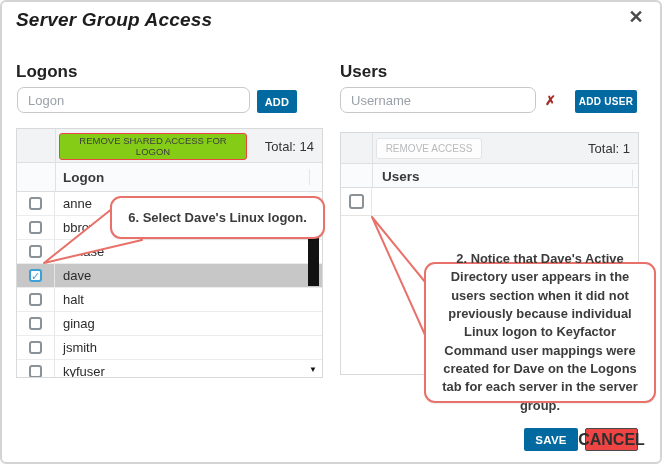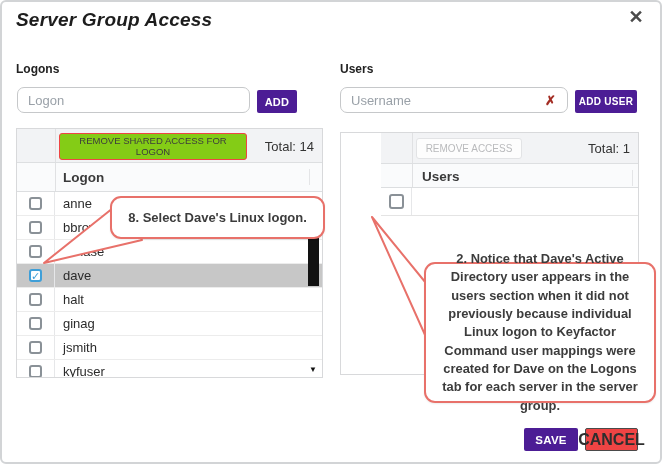--- a/index.html
+++ b/index.html
@@ -17,29 +17,29 @@
   }
   .title {
     position:absolute; left:16px; top:9px;
     font-size:19px; font-weight:bold; color:#1d1d1d; letter-spacing:.2px;font-style:italic;
   }
   .close {
     position:absolute; left:624px; top:5px; width:24px; height:24px;
     font-size:18px; font-weight:bold; color:#4b4b4b; text-align:center; line-height:24px;
     cursor:pointer; background:none; border:none;
   }
-  .seclabel { position:absolute; font-size:12px; font-weight:bold; color:#222; }
+  .seclabel { position:absolute; font-size:17px; font-weight:bold; color:#222; }
   .inp {
     position:absolute; height:26px; border:1px solid #c6c8ca; border-radius:7px;
     font-size:13px; padding:0 10px; color:#333; outline:none;
     font-family:"Liberation Sans", sans-serif;
   }
   .inp::placeholder { color:#9aa1a8; }
   .btn-black {
-    position:absolute; background:#4c1d95; color:#fff; border:none; border-radius:2px;
+    position:absolute; background:#0369a1; color:#fff; border:none; border-radius:2px;
     font-weight:bold; font-family:"Liberation Sans", sans-serif;
     display:flex; align-items:center; justify-content:center; letter-spacing:.3px; cursor:pointer;
   }
   .clear-x { position:absolute; left:545px; top:93px; font-size:13px; font-weight:bold; color:#a32d24; cursor:pointer; }
 
   .tbl { position:absolute; background:#fff; border:1px solid #d8d9db; z-index:1; }
   .thead1 { position:relative; background:#f2f3f5; border-bottom:1px solid #dddfe1; }
   .thead2 { position:relative; background:#fafbfc; border-bottom:1px solid #dcdee0; }
   .vdiv { position:absolute; top:0; bottom:0; border-left:1px solid #e0e1e3; }
   .hdr-div { position:absolute; top:6px; height:16px; border-left:1px solid #e4e5e7; }
@@ -160,25 +160,25 @@
           <span class="cb"></span>
         </span>
         <span class="rlabel">kyfuser</span>
       </div>
     </div>
   <div class="scroll-thumb"></div>
   <div class="scroll-arrow">▼</div>
 </div>
 
 <div class="seclabel" style="left:340px; top:62px;">Users</div>
-<input class="inp" style="left: 340px; top: 87px; width: 228px; padding-right: 28px;" type="text" placeholder="Username">
+<input class="inp" style="left: 340px; top: 87px; width: 196px; padding-right: 28px;" type="text" placeholder="Username">
 <span class="clear-x">✗</span>
 <button class="btn-black" style="left:575px; top:90px; width:62px; height:23px; font-size:10px;">ADD USER</button>
 
-<div class="tbl" style="left:340px; top:132px; width:299px; height:243px;padding-left:40px;">
+<div class="tbl" style="left:340px; top:132px; width:299px; height:243px;">
   <div class="thead1" style="height:31px;">
     <span class="vdiv" style="left:31px;"></span>
     <button class="btn-outline btn-disabled" style="left:35px; top:5px; width:106px; height:21px; font-size:10px;" aria-disabled="true">REMOVE ACCESS</button>
     <span class="total" style="top:8px;">Total: 1</span>
   </div>
   <div class="thead2" style="height:24px;">
     <span class="vdiv" style="left:31px;"></span>
     <span class="colhdr" style="left:41px; top:5px;">Users</span>
     <span class="hdr-div" style="right:5px;"></span>
   </div>
@@ -189,17 +189,17 @@
         </span>
       </div>
     </div>
 </div>
 
 <svg class="tails" width="662" height="464" viewBox="0 0 662 464">
   <polygon points="44,263 118,204 142,240" fill="#ffffff" stroke="#e8716a" stroke-width="2" stroke-linejoin="round"></polygon>
   <polygon points="372,217 430,288 430,346" fill="#ffffff" stroke="#e8716a" stroke-width="2" stroke-linejoin="round"></polygon>
 </svg>
 
-<div class="callout" id="callout-1">8. Select Dave's Linux logon.</div>
+<div class="callout" id="callout-1">6. Select Dave's Linux logon.</div>
 <div class="callout" id="callout-2">2. Notice that Dave's Active Directory user appears in the users section when it did not previously because individual Linux logon to Keyfactor Command user mappings were created for Dave on the Logons tab for each server in the server group.</div>
 
 <button class="btn-black footer-btn" id="save-btn">SAVE</button>
 <button id="cancel-btn">CANCEL</button>
 
 </body></html>

